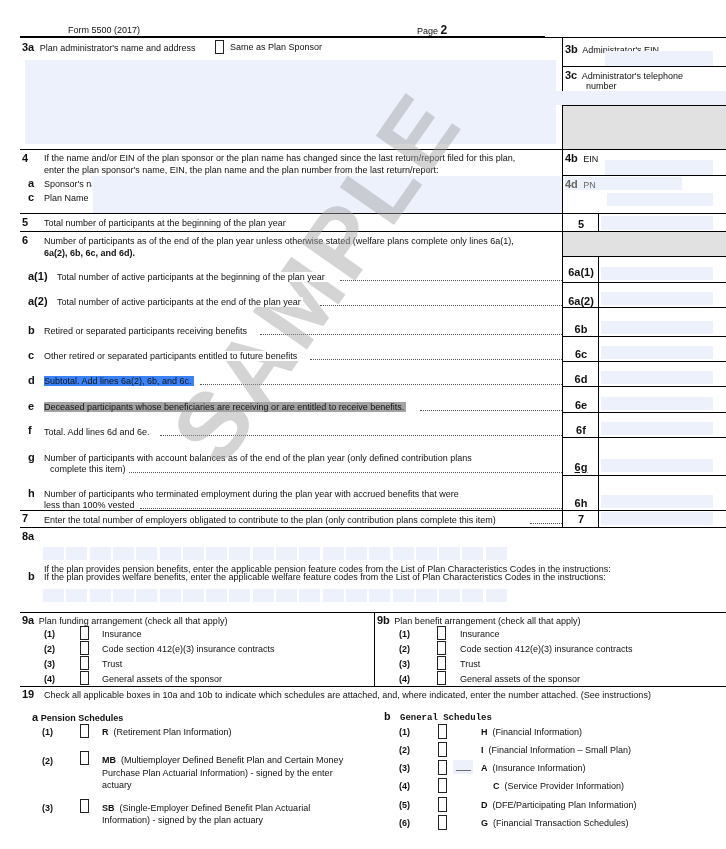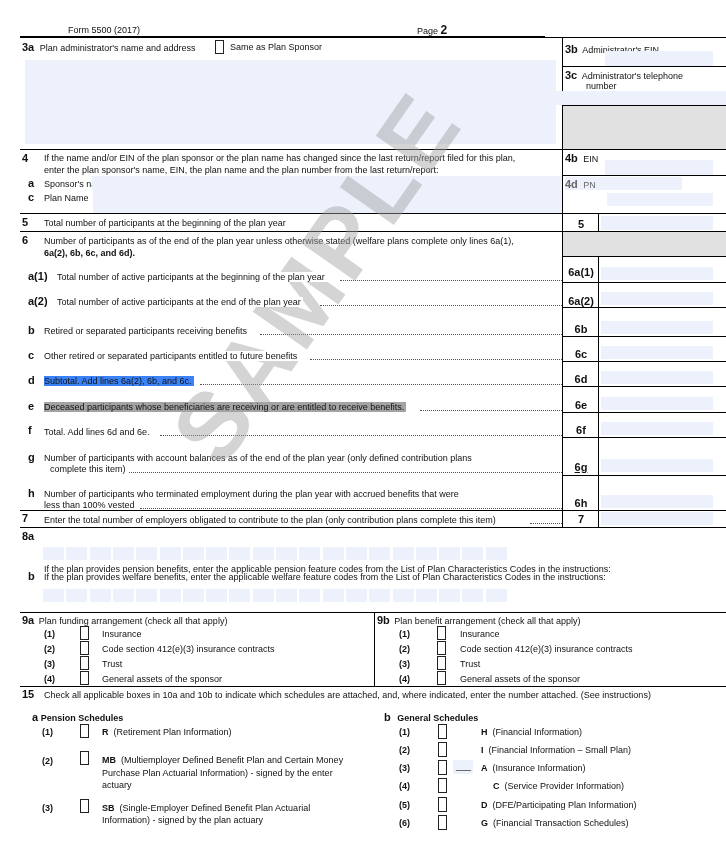--- a/index.html
+++ b/index.html
@@ -258,21 +258,21 @@
 <div class="chk" style="left:437px;top:641px;"></div>
 <div class="abs lbl" style="left:460px;top:644px;">Code section 412(e)(3) insurance contracts</div>
 <div class="abs lbl" style="left:399px;top:659px;font-weight:bold;">(3)</div>
 <div class="chk" style="left:437px;top:656px;"></div>
 <div class="abs lbl" style="left:460px;top:659px;">Trust</div>
 <div class="abs lbl" style="left:399px;top:674px;font-weight:bold;">(4)</div>
 <div class="chk" style="left:437px;top:671px;"></div>
 <div class="abs lbl" style="left:460px;top:674px;">General assets of the sponsor</div>
 <div class="hline" style="left:20px;top:686px;width:706px;"></div>
 
-<div class="abs num" style="left:22px;top:688px;">15</div>
+<div class="abs num" style="left:22px;top:688px;">19</div>
 <div class="abs lbl" style="left:44px;top:690px;">Check all applicable boxes in 10a and 10b to indicate which schedules are attached, and, where indicated, enter the number attached.  (See instructions)</div>
 
 <div class="abs" style="left:32px;top:711px;">
   <span class="sub">a</span>
   <span class="lbl" style="font-weight:bold;">Pension Schedules</span>
 </div>
 <div class="abs lbl" style="left:42px;top:727px;font-weight:bold;">(1)</div>
 <div class="chk" style="left:80px;top:724px;"></div>
 <div class="abs lbl" style="left:102px;top:727px;">
   <b>R</b>&nbsp;
@@ -289,21 +289,21 @@
 <div class="abs lbl" style="left:102px;top:780px;">actuary</div>
 
 <div class="abs lbl" style="left:42px;top:803px;font-weight:bold;">(3)</div>
 <div class="chk" style="left:80px;top:799px;"></div>
 <div class="abs lbl" style="left:102px;top:803px;">
   <b>SB</b>&nbsp;
   <span>(Single-Employer Defined Benefit Plan Actuarial</span>
 </div>
 <div class="abs lbl" style="left:102px;top:815px;">Information) - signed by the plan actuary</div>
 
-<div class="abs" style="left:384px;top:711px;">
+<div class="abs" style="left:384px;top:711px;font-family:Liberation Mono, monospace;">
   <span class="sub">b</span>
   <span class="lbl" style="font-weight:bold;margin-left:4px;">General Schedules</span>
 </div>
 
 <div class="abs lbl" style="left:399px;top:727px;font-weight:bold;">(1)</div>
 <div class="chk-tall" style="left:438px;top:724px;"></div>
 <div class="abs lbl" style="left:481px;top:727px;">
   <b>H</b>&nbsp;
   <span>(Financial Information)</span>
 </div>

